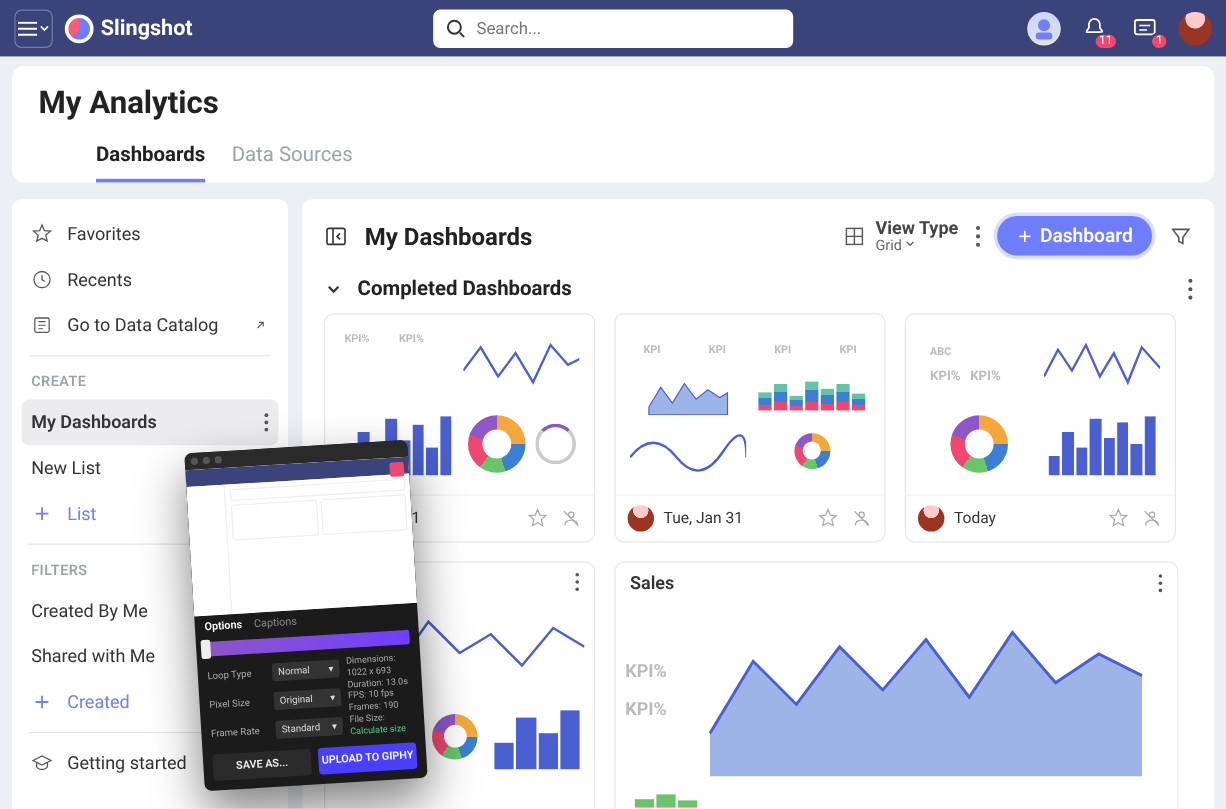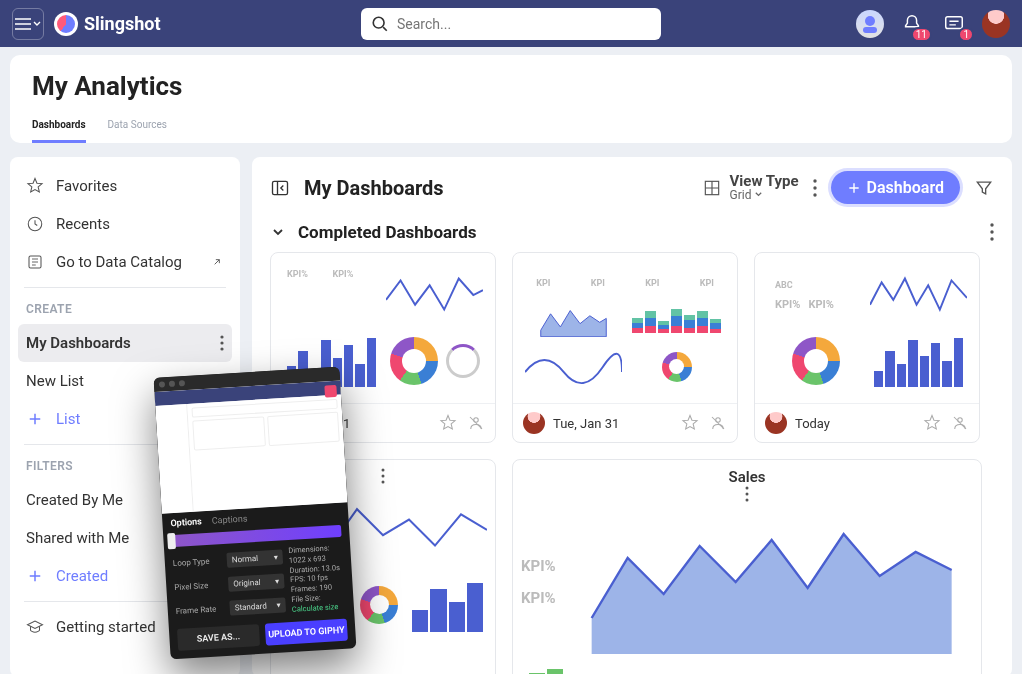--- a/index.html
+++ b/index.html
@@ -18,21 +18,21 @@
   .topbar-right { display: flex; align-items: center; gap: 14px; }
   .icon-btn { width: 28px; height: 28px; border-radius: 50%; display: flex; align-items: center; justify-content: center; color: #fff; position: relative; cursor: pointer; }
   .badge { position: absolute; bottom: -4px; right: -6px; background: #ef476f; color: #fff; font-size: 10px; min-width: 15px; height: 15px; border-radius: 8px; display: flex; align-items: center; justify-content: center; padding: 0 3px; border: 2px solid #3a437a; }
   .avatar1 { width: 28px; height: 28px; border-radius: 50%; background: linear-gradient(#c9d6ff,#e2e2e2); display: flex; align-items: center; justify-content: center; }
   .avatar-main { width: 28px; height: 28px; border-radius: 50%; background: radial-gradient(circle at 50% 20%, #fecaca 30%, #9a3423 32%, #9a3423 100%); }
 
   
   .page { padding: 8px 10px; }
   .panel { background: #fff; border-radius: 10px; padding: 16px 22px 0 22px; }
   .page-title { font-size: 26px; font-weight: 700; color: #222; }
-  .tabs { display: flex; gap: 22px; margin-top: 18px; font-size: 10px; }
+  .tabs { display: flex; gap: 22px; margin-top: 18px; font-size: 17px; margin-left: 48px; }
   .tab { color: #9ca3af; padding-bottom: 10px; cursor: pointer; }
   .tab.active { color: #222; font-weight: 700; border-bottom: 3px solid #6f7dff; }
 
   
   .body { display: flex; gap: 12px; padding: 6px 10px; }
   .sidebar { width: 230px; background: #fff; border-radius: 8px; padding: 10px 0; max-height: 520px; overflow: hidden; }
   .sb-item { display: flex; align-items: center; gap: 12px; padding: 10px 16px; font-size: 15px; color: #333; cursor: pointer; }
   .sb-item.selected { background: #ececef; border-radius: 6px; margin: 0 8px; padding: 10px 8px; font-weight: 600; }
   .sb-item.selected .dots { margin-left: auto; }
   .sb-item .ext-icon { margin-left: auto; }
@@ -70,21 +70,21 @@
   .bars { display: flex; align-items: flex-end; gap: 2px; height: 100%; width: 100%; padding: 4px; }
   .bars span { flex: 1; background: #4a5fd0; }
   .stacked-bars span { background: linear-gradient(to top, #ef476f 30%, #3a7fd5 30% 70%, #62c3a5 70% 100%); }
   .line-svg { width: 100%; height: 100%; }
   .donut { width: 48px; height: 48px; border-radius: 50%; background: conic-gradient(#f4a83c 0 25%, #3a7fd5 25% 45%, #6ac46a 45% 60%, #ef476f 60% 80%, #8e56c7 80% 100%); position: relative; }
   .donut.small { width: 30px; height: 30px; }
   .donut::after { content: ""; position: absolute; inset: 25%; background: #fff; border-radius: 50%; }
   .small-circle { width: 34px; height: 34px; border-radius: 50%; border: 3px solid #ccc; border-top-color: #8e56c7; }
 
   
-  .card-head { display: flex; align-items: center; justify-content: space-between; padding: 8px 12px 0 12px; font-weight: 600; font-size: 15px; color: #333; flex-direction: column; }
+  .card-head { display: flex; align-items: center; justify-content: space-between; padding: 8px 12px 0 12px; font-weight: 600; font-size: 15px; color: #333; }
   .card2 { width: 226px; border: 1px solid #e5e7eb; border-radius: 8px; background: #fff; }
   .card2-body { height: 160px; padding: 8px; display: flex; flex-direction: column; gap: 6px; }
   .card2-wide { width: 470px; }
 
   .dots { cursor: pointer; color: #666; display: inline-flex; }
 
   
   .floater { position: absolute; left: 162px; top: 372px; width: 186px; transform: rotate(-3.5deg); box-shadow: 0 18px 40px rgba(0,0,0,.5); border-radius: 6px; overflow: hidden; background: #1b1b1b; color: #ccc; font-size: 9px; }
   .fl-bar { height: 14px; background: #2a2a2a; display: flex; align-items: center; padding: 0 5px; gap: 4px; }
   .fl-bar .dot { width: 6px; height: 6px; border-radius: 50%; background: #555; }

